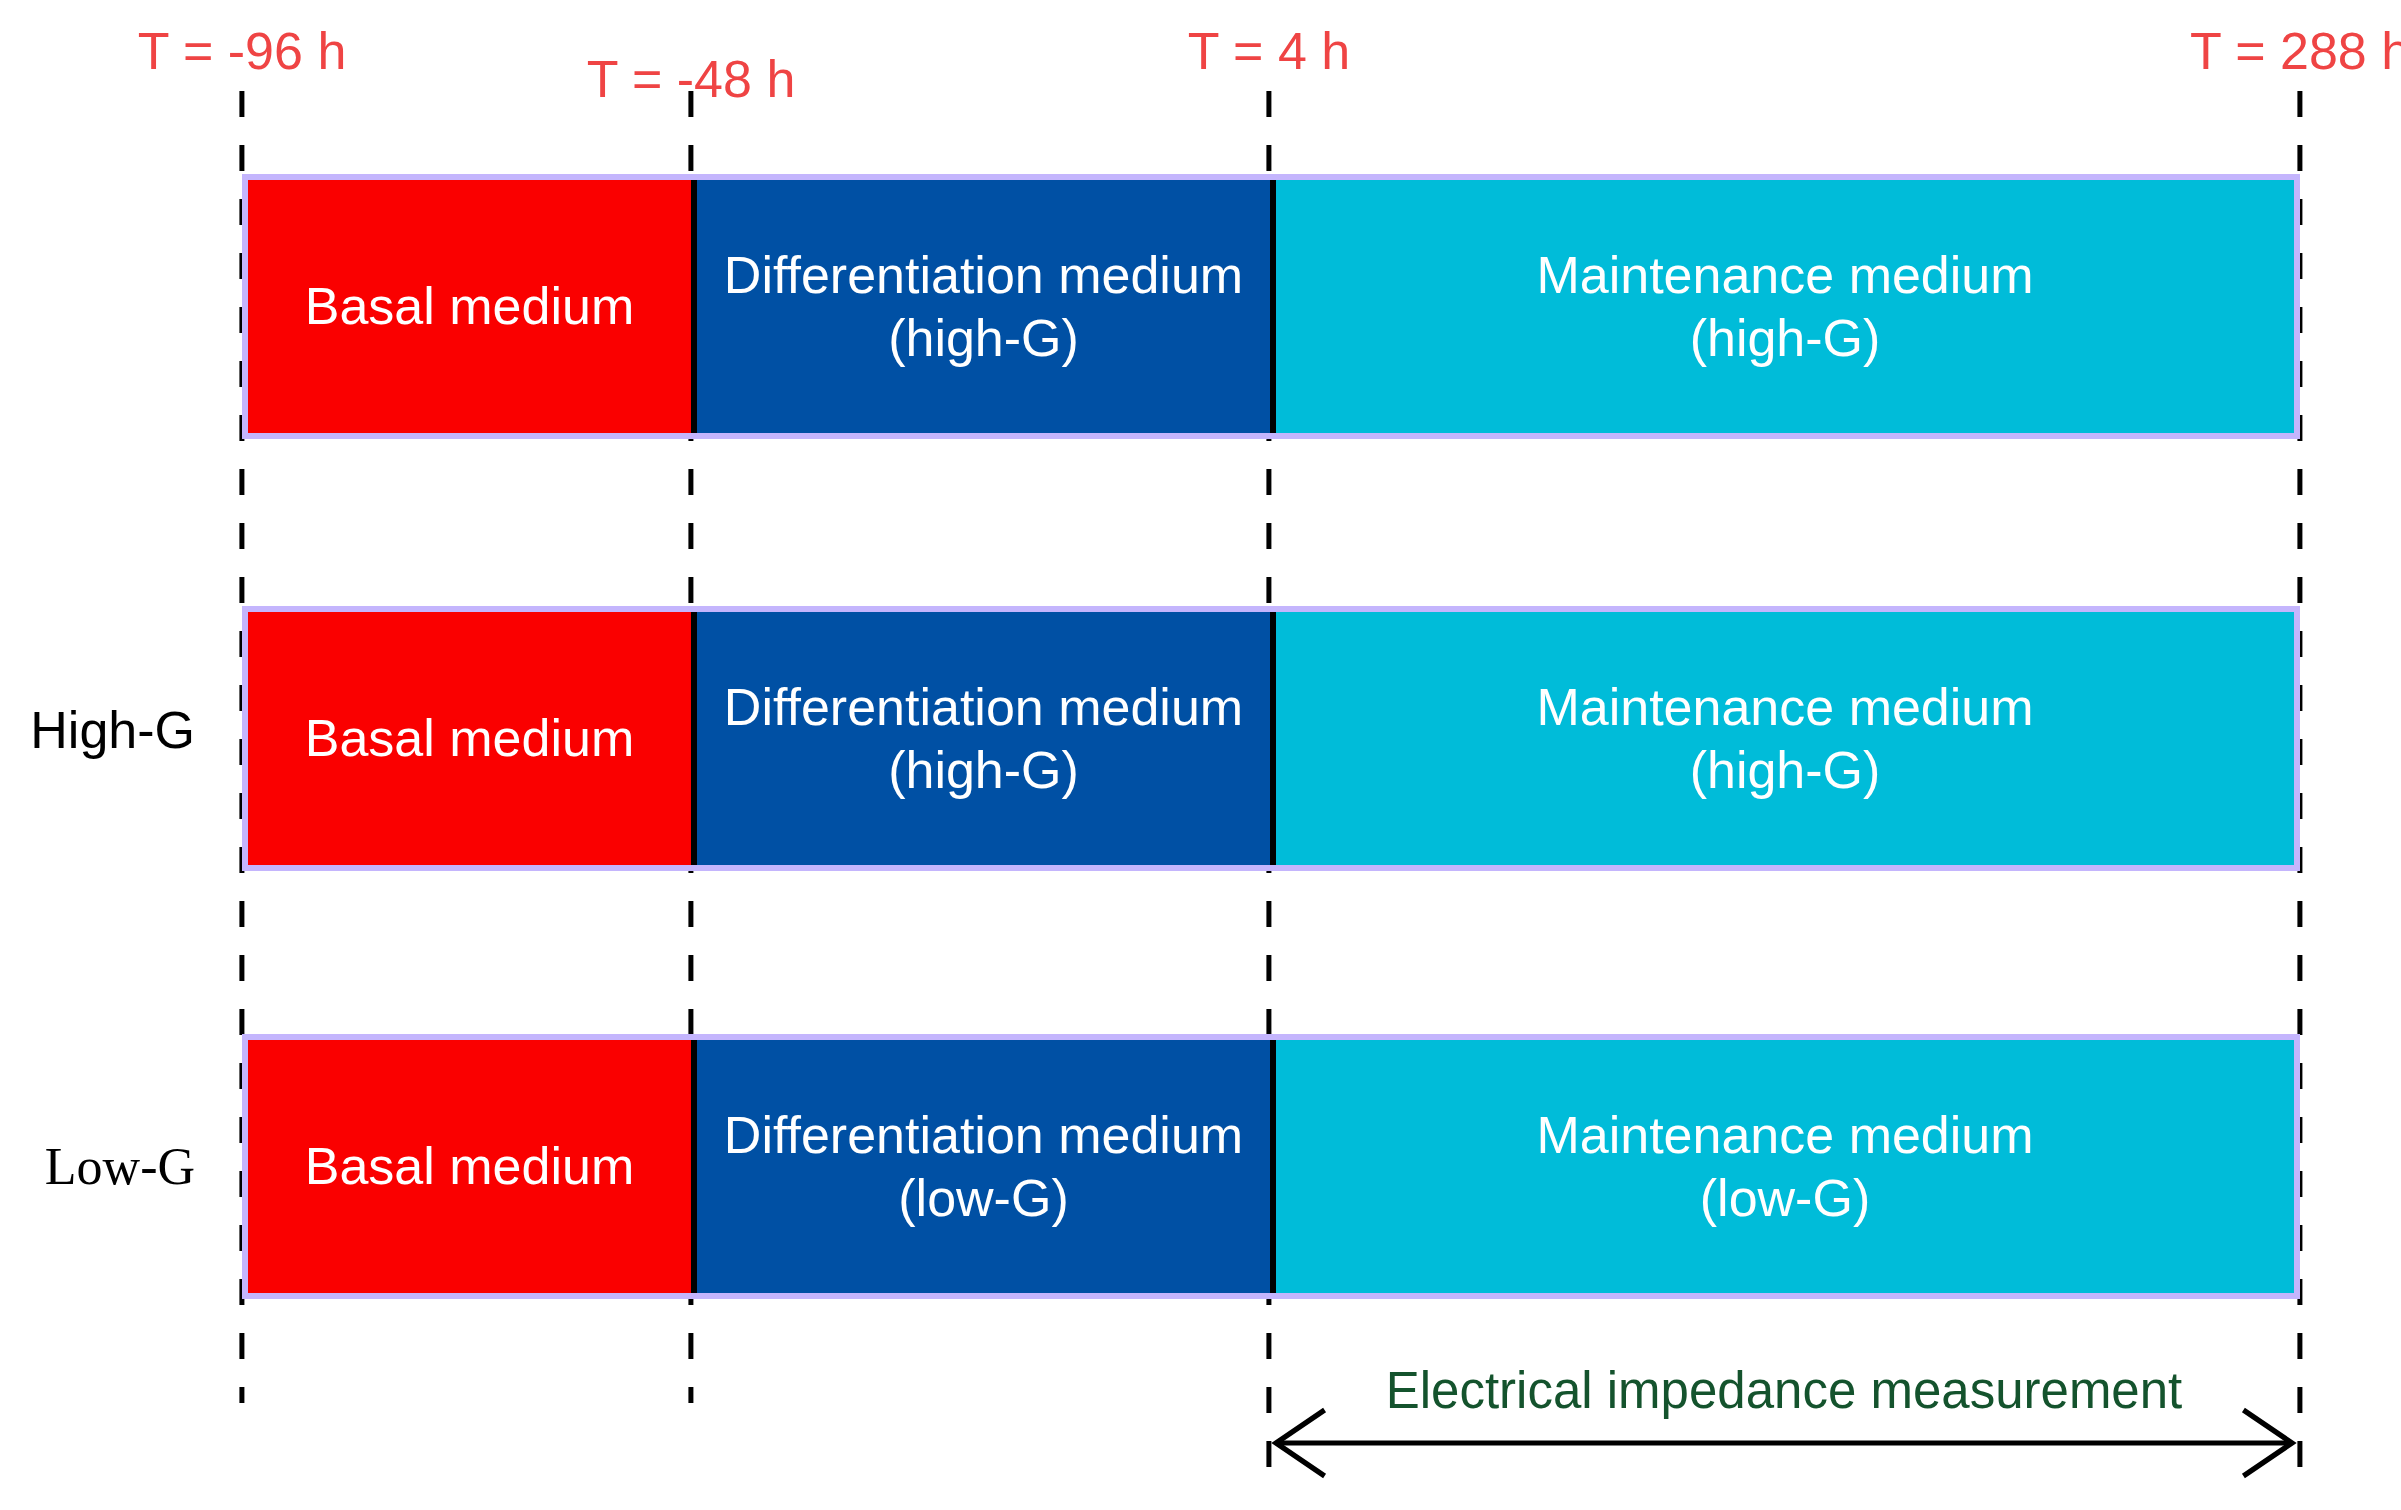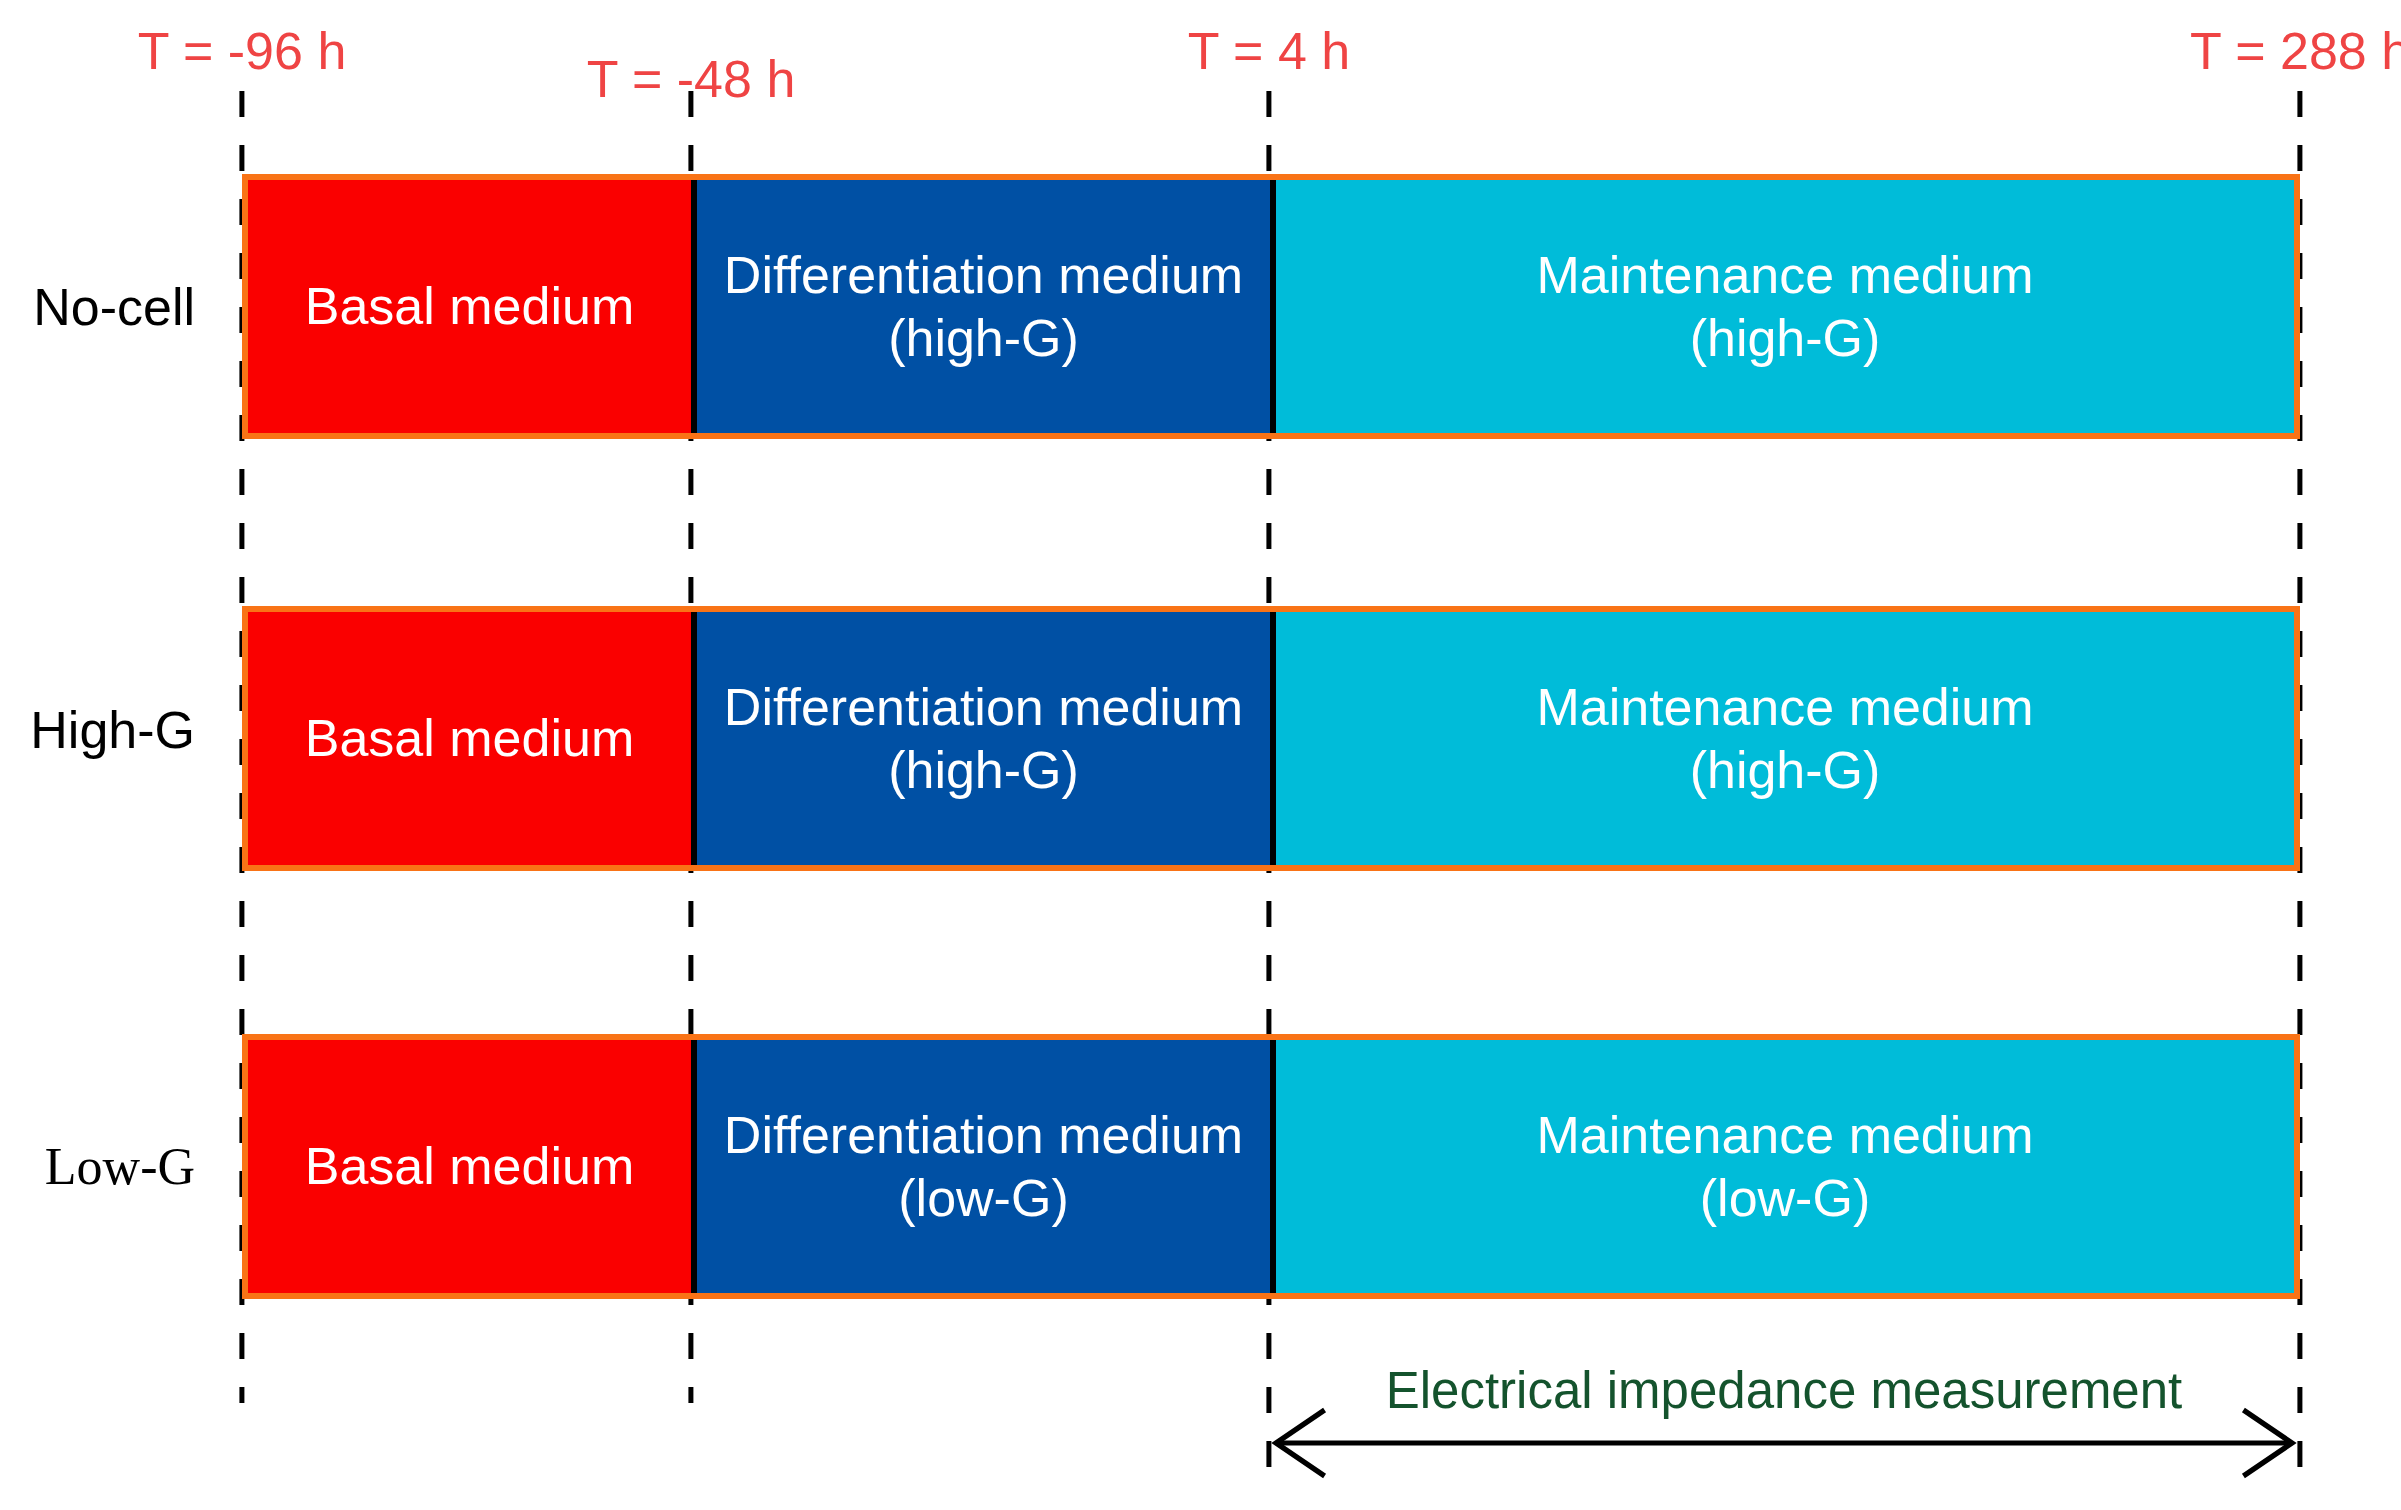--- a/index.html
+++ b/index.html
@@ -13,21 +13,21 @@
   .dash-line{
     position:absolute;width:5.2px;transform:translateX(-50%);
     background:repeating-linear-gradient(to bottom,#000 0 26px,transparent 26px 54px);
   }
   .row-label{
     position:absolute;left:0;width:195px;
     display:flex;align-items:center;justify-content:flex-end;
     font-size:52px;color:#000;white-space:nowrap;
   }
   .row-box{
-    position:absolute;border:6px solid #f97316;box-sizing:border-box;background:#fff;
+    position:absolute;border:6px solid #c4b5fd;box-sizing:border-box;background:#fff;
   }
   .segment{
     position:absolute;top:0;height:100%;box-sizing:border-box;
     display:flex;align-items:center;justify-content:center;
     text-align:center;font-size:52px;line-height:1.2;
   }
   .segment.bordered{border-left:6px solid #000;}
   .seg-text{width:100%;}
   .annotation-label{
     position:absolute;text-align:center;font-size:51px;color:#14532d;white-space:nowrap;
@@ -45,21 +45,20 @@
     <polyline points="1122,8 1178,46 1122,84" fill="none" stroke="#000" stroke-width="6"></polyline>
   </svg>
 <div class="dash-line" style="left: 242px; top: 91px; height: 1312px;"></div>
     <div class="marker-label" style="left: 242px;">T = -96 h</div>
     <div class="dash-line" style="left: 691px; top: 91px; height: 1312px;"></div>
     <div class="marker-label" style="left: 691px; margin-top: 28px;">T = -48 h</div>
     <div class="dash-line" style="left: 1269px; top: 91px; height: 1393px;"></div>
     <div class="marker-label" style="left: 1269px;">T = 4 h</div>
     <div class="dash-line" style="left: 2300px; top: 91px; height: 1393px;"></div>
     <div class="marker-label" style="left: 2300px;">T = 288 h</div>
-    <div class="row-label" style="top: 174px; height: 265px;">No-cell</div>
     <div class="row-box" style="left: 242px; top: 174px; width: 2058px; height: 265px;">
       <div class="segment" style="left: 0px; width: 443px; background: rgb(250, 0, 0); color: rgb(255, 255, 255);">
         <div class="seg-text">
           <div>Basal medium</div>
         </div>
       </div>
       <div class="segment bordered" style="left: 443px; width: 579px; background: rgb(0, 80, 164); color: rgb(255, 255, 255);">
         <div class="seg-text">
           <div>Differentiation medium</div>
           <div>(high-G)</div>

